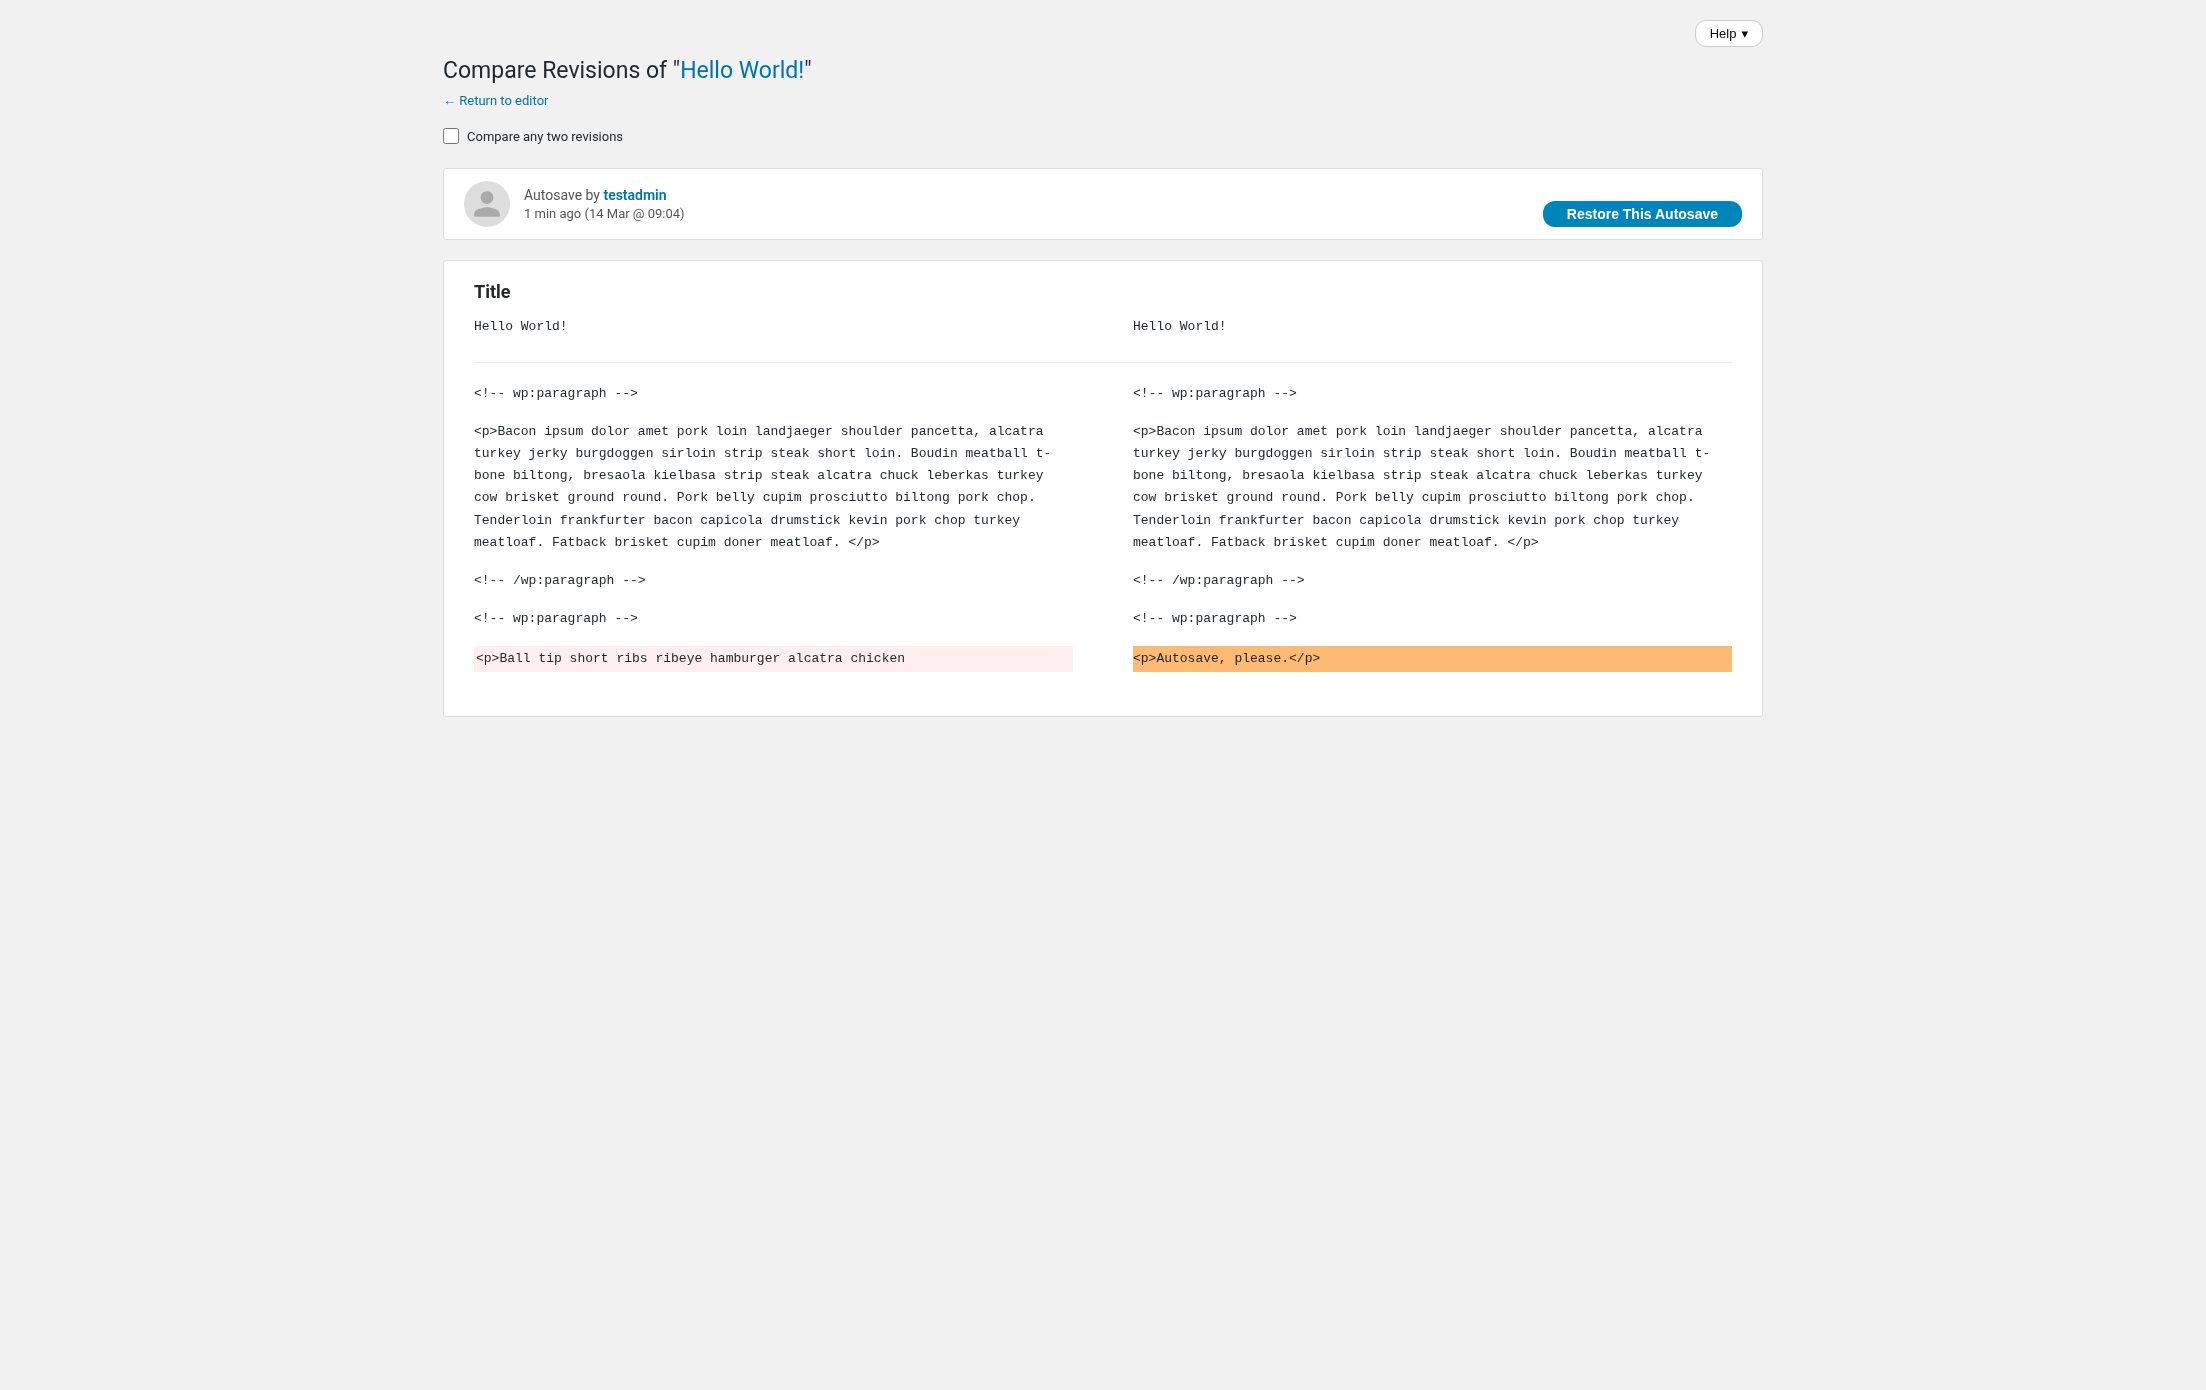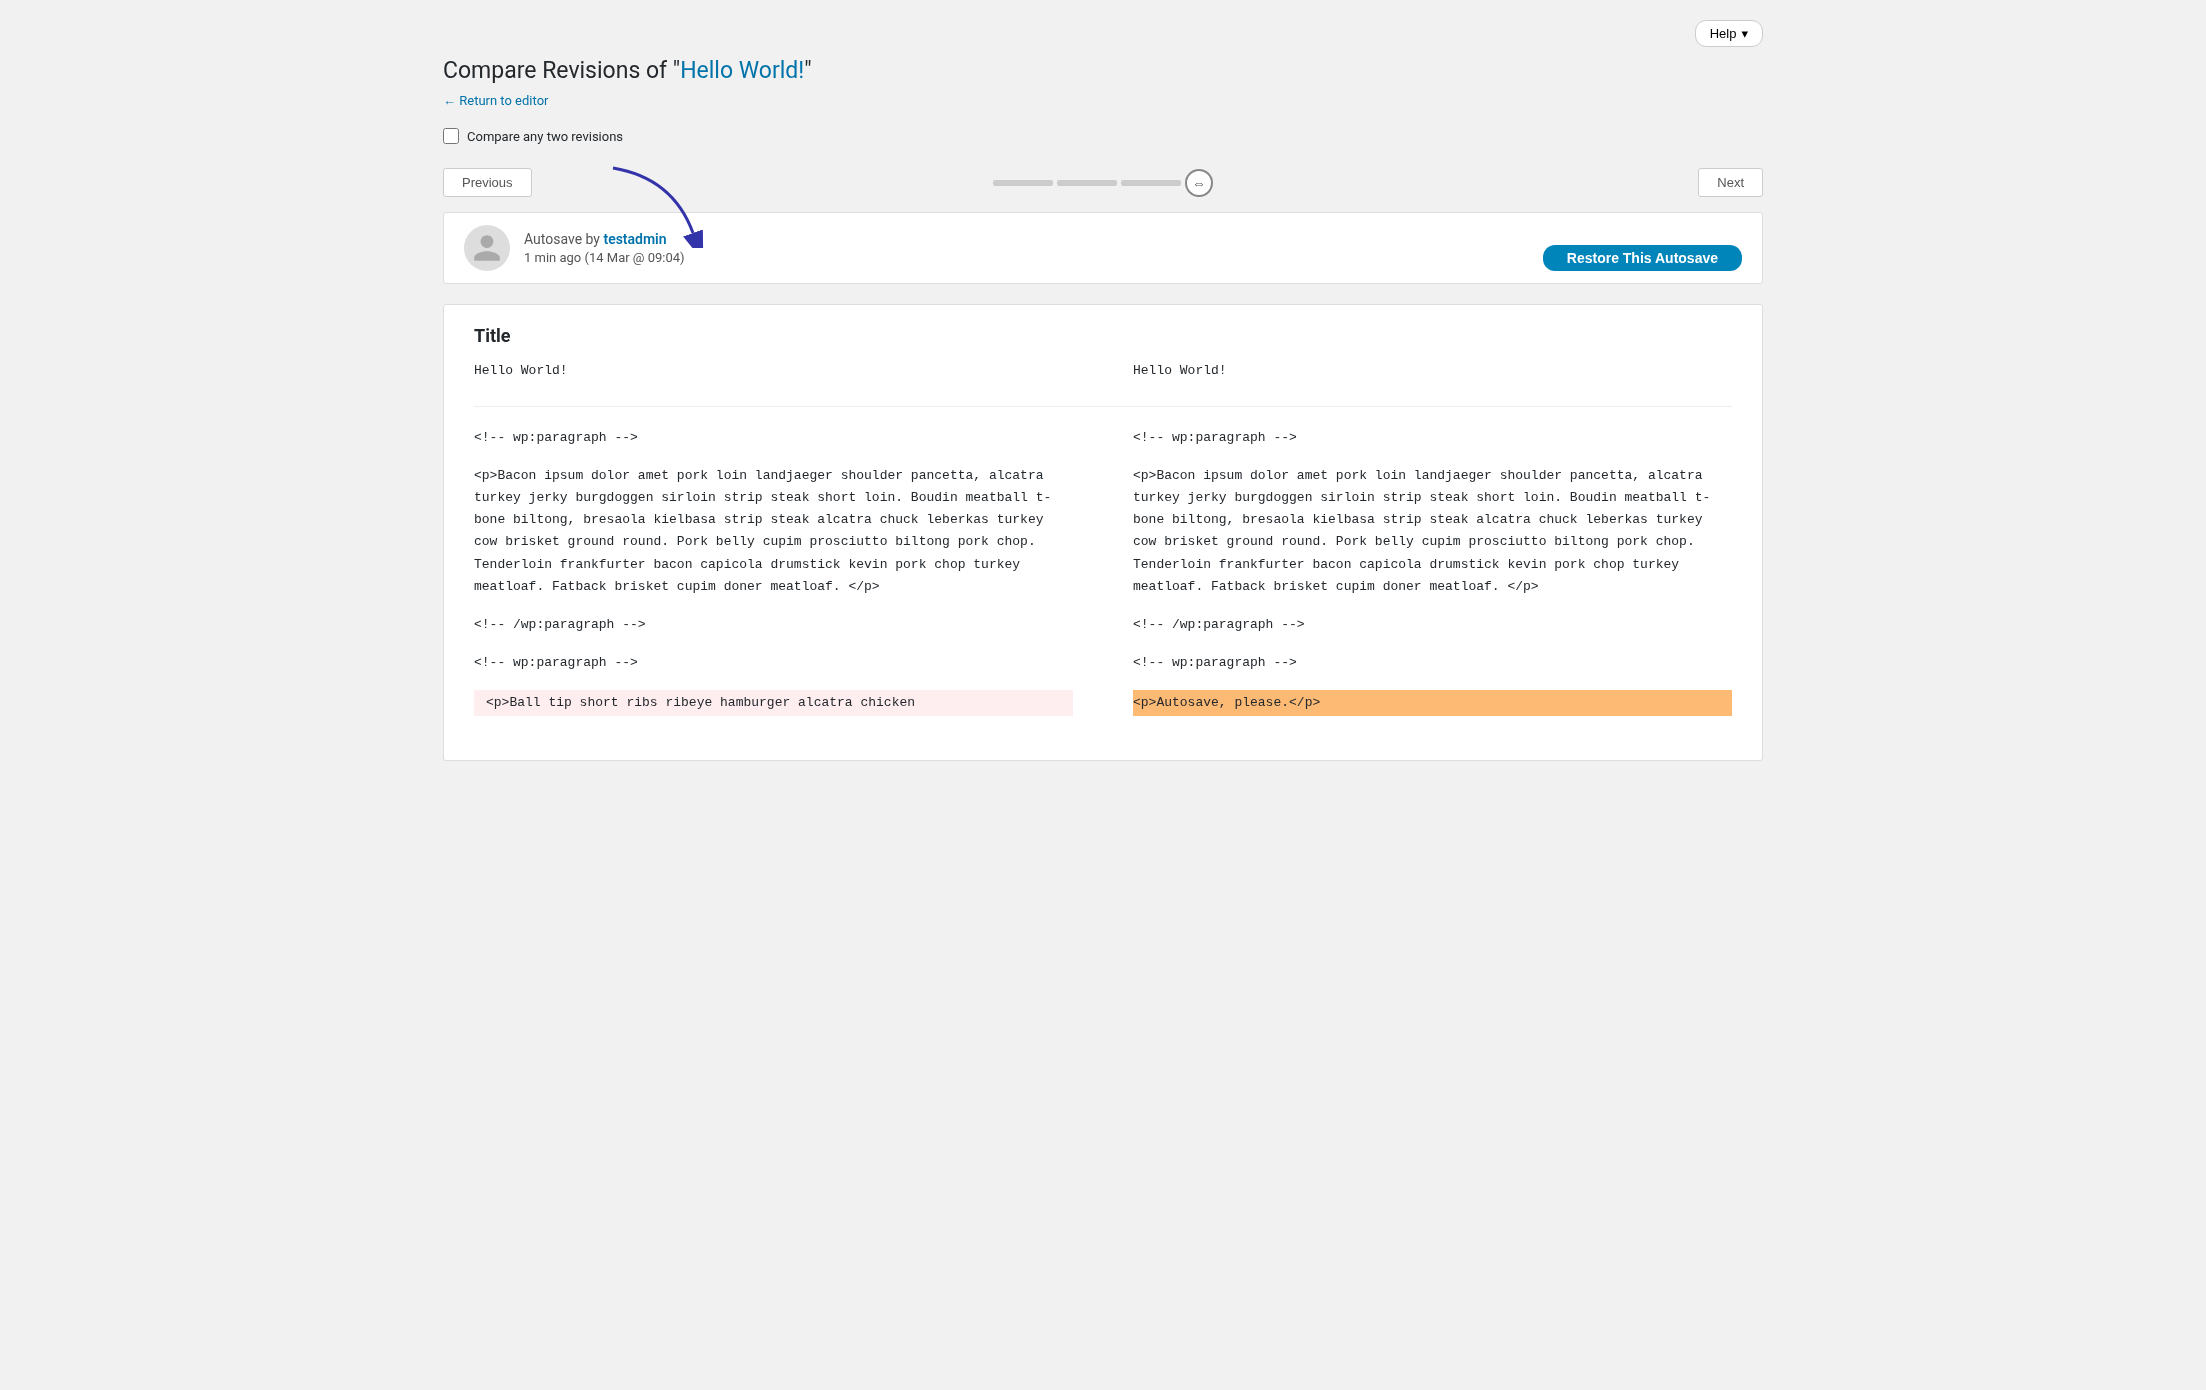--- a/index.html
+++ b/index.html
@@ -196,21 +196,21 @@
     }
     .diff-content-title {
       font-size: 18px;
       font-weight: 700;
       margin-bottom: 18px;
       color: #23282d;
     }
     .diff-removed {
       background: #ffeef0;
       display: block;
-      padding: 2px 12px;
+      padding: 2px 2px;
     }
     .diff-added {
       background: #fdba74;
       display: block;
       padding: 2px 0;
     }
     .section-divider {
       border: none;
       border-top: 1px solid #eee;
       margin: 0 0 20px 0;
@@ -236,45 +236,20 @@
   
   <a href="#" class="return-link">← Return to editor</a>
 
   
   <div class="compare-checkbox-row">
     <input type="checkbox" style="">
     <label>Compare any two revisions</label>
   </div>
 
   
-  <div class="navigation-row">
-    <button class="nav-button">Previous</button>
-
-    <div class="arrow-annotation">
-      <svg width="120" height="90" viewBox="0 0 120 90">
-        <defs>
-          <marker id="arrowhead" markerWidth="10" markerHeight="7" refX="0" refY="3.5" orient="auto">
-            <polygon points="0 0, 10 3.5, 0 7" fill="#3333aa"></polygon>
-          </marker>
-        </defs>
-        <path d="M 10 10 Q 70 20 90 75" stroke="#3333aa" stroke-width="3" fill="none" marker-end="url(#arrowhead)"></path>
-      </svg>
-    </div>
-
-    <div class="slider-container">
-      <div class="slider-track">
-        <div class="slider-segment"></div>
-        <div class="slider-segment"></div>
-        <div class="slider-segment"></div>
-        <div class="slider-handle">⇔</div>
-      </div>
-    </div>
-
-    <button class="nav-button">Next</button>
-  </div>
 
   
   <div class="revision-author-bar">
     <div class="author-info">
       <div class="avatar">
         <svg viewBox="0 0 24 24" xmlns="http://www.w3.org/2000/svg">
           <path d="M12 12c2.7 0 4.8-2.1 4.8-4.8S14.7 2.4 12 2.4 7.2 4.5 7.2 7.2 9.3 12 12 12zm0 2.4c-3.2 0-9.6 1.6-9.6 4.8v2.4h19.2v-2.4c0-3.2-6.4-4.8-9.6-4.8z"></path>
         </svg>
       </div>
       <div>

